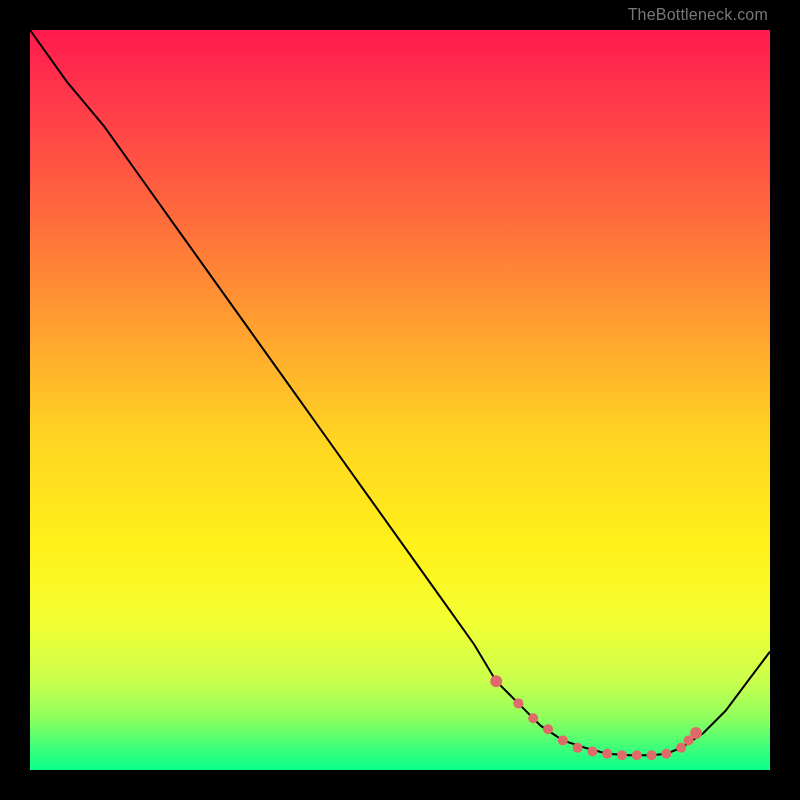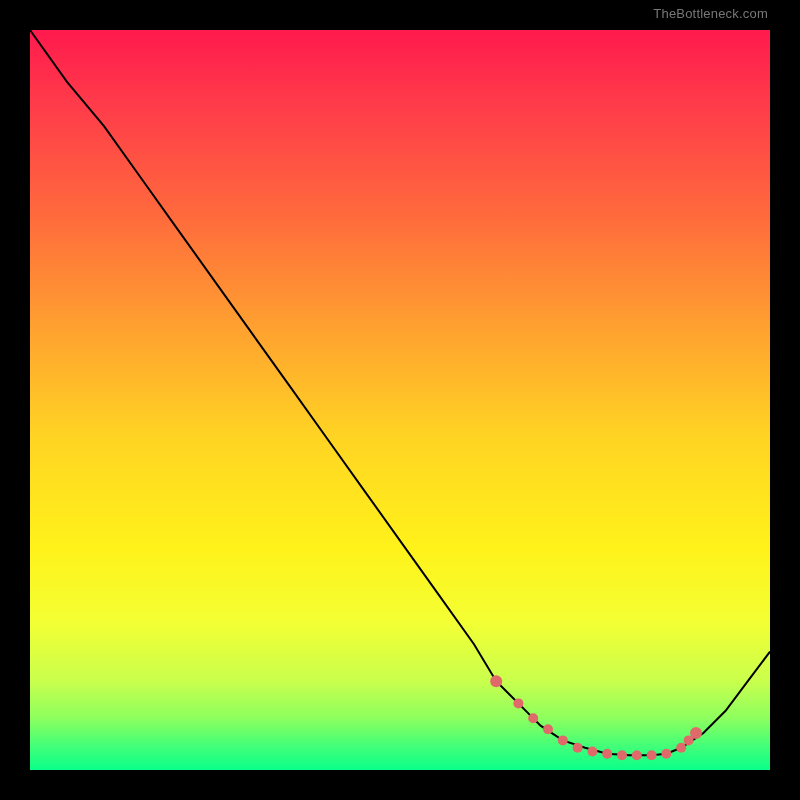--- a/index.html
+++ b/index.html
@@ -37,21 +37,21 @@
       #8dff5e 93%,
       #3eff7a 97%,
       #0aff8a 100%
     );
   }
   .watermark {
     position: absolute;
     top: 6px;
     right: 32px;
     color: #777;
-    font-size: 13px;
+    font-size: 16px;
     font-weight: 400;
     letter-spacing: 0.2px;
     user-select: none;
   }
   svg.curve {
     position: absolute;
     left: 0;
     top: 0;
     width: 740px;
     height: 740px;

